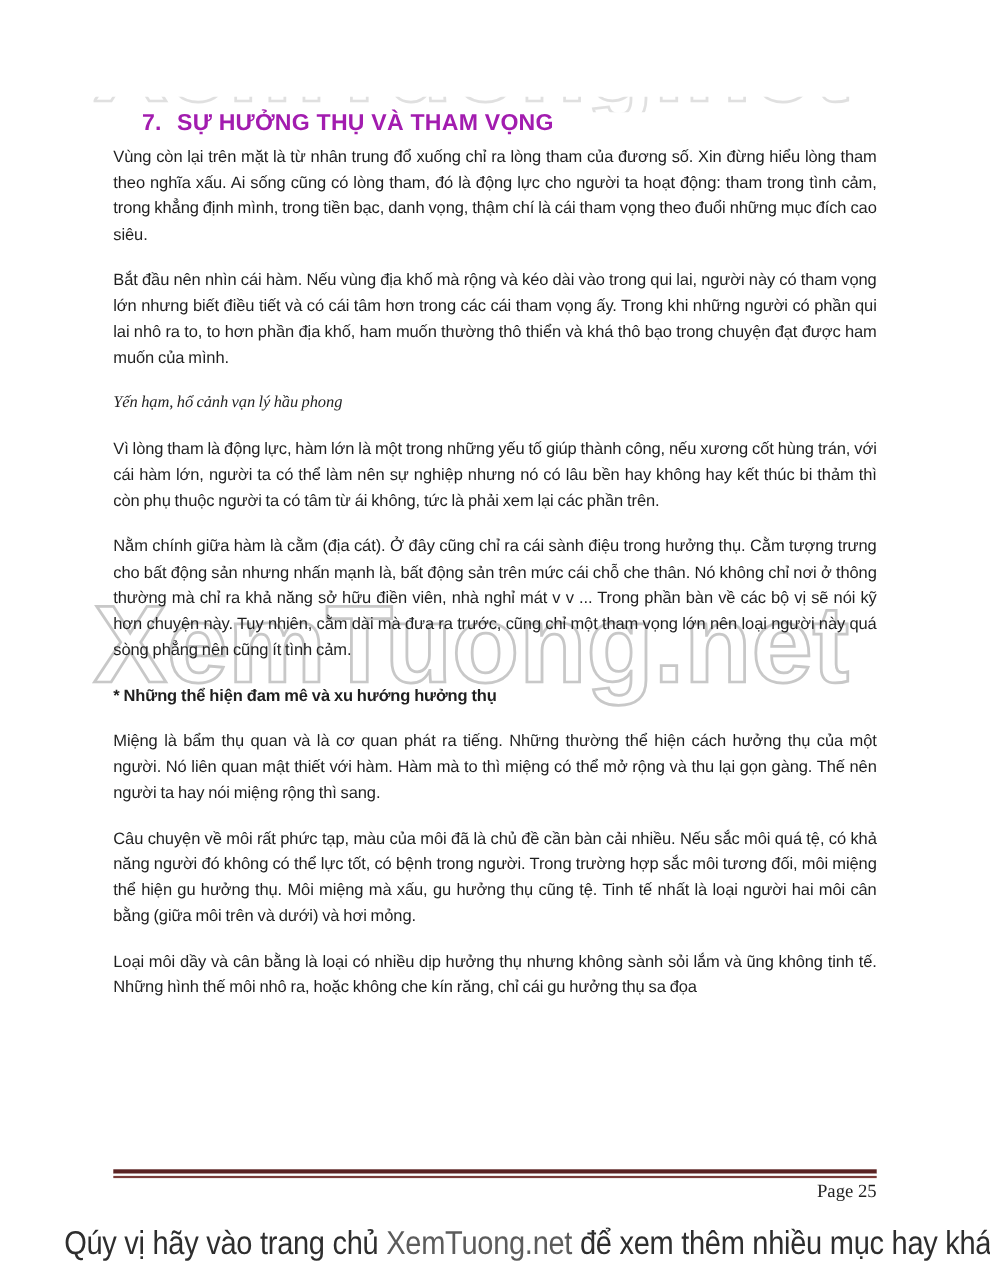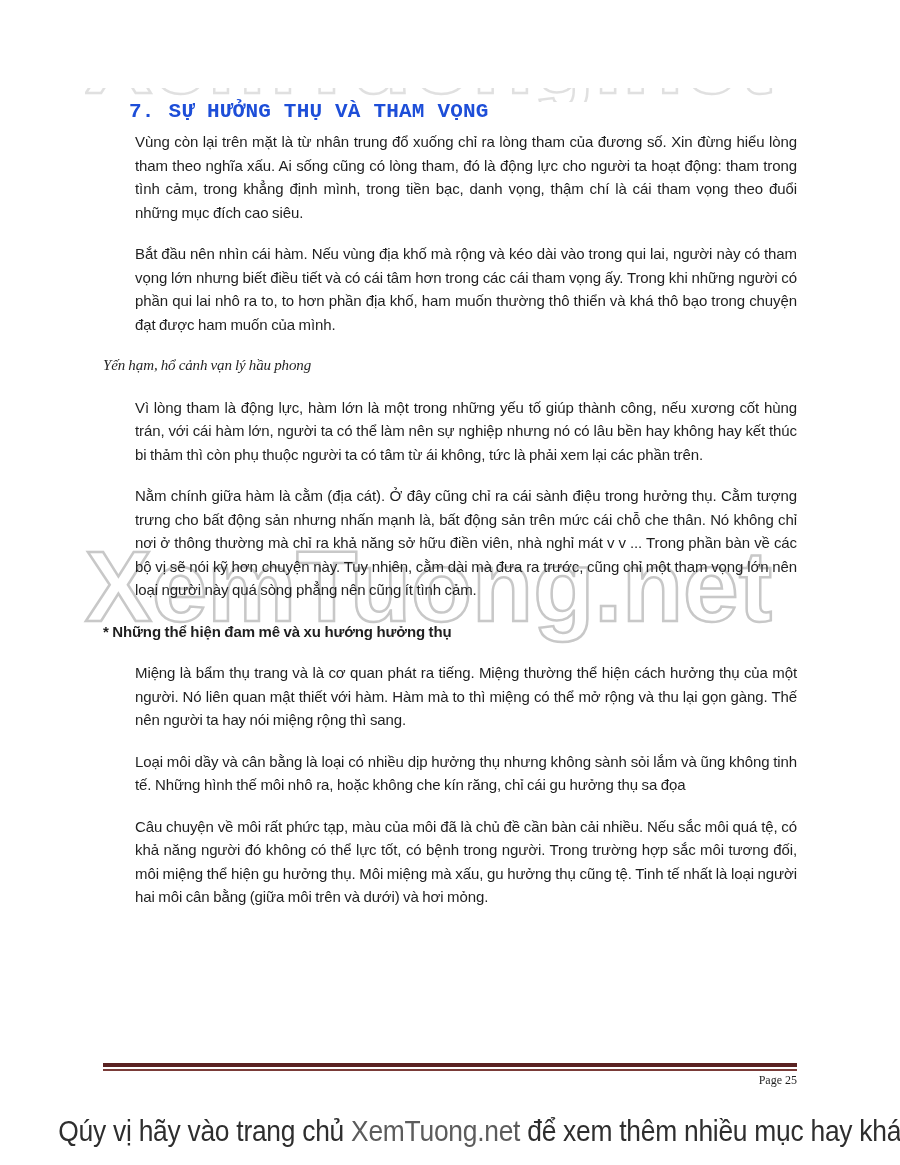--- a/index.html
+++ b/index.html
@@ -11,35 +11,35 @@
     font-family:"Liberation Sans",sans-serif;
     color:#1f1f1f;
   }
   .content{
     position:absolute;
     left:103px;right:103px;top:100px;
   }
   .heading{
     margin:0 0 7px 0;
     padding-left:26px;
-    font-family:Liberation Mono, monospace;
+    font-family:Liberation Sans, sans-serif;
     font-weight:bold;
     font-size:21px;
-    color:#1d4ed8;
+    color:#a21caf;
     letter-spacing:0.2px;
   }
   .heading .h-num{margin-right:14px;}
   .para,.subhead,.quote{
     margin:0 0 18px 0;
     font-size:15px;
     line-height:23.5px;
     letter-spacing:-0.1px;
     word-spacing:-0.5px;
   }
-  .para{text-align:justify;margin-left:32px;}
+  .para{text-align:justify;}
   .subhead{font-weight:bold;}
   .quote{font-style:italic;font-family:Liberation Serif, serif;}
   .para:last-child{margin-bottom:0;}
 
   
   .wm-text{
     font-family:"Liberation Sans",sans-serif;
     font-weight:bold;
     font-size:100px;
     line-height:100px;
@@ -71,21 +71,21 @@
     position:absolute;
     left:103px;right:103px;top:1063px;
   }
   .rule-thick{height:3.5px;background:#5a2222;}
   .rule-gap{height:2px;background:#ffffff;}
   .rule-thin{height:2px;background:#7a3b38;}
   .page-number{
     position:absolute;
     right:103px;top:1073px;
     font-family:"Liberation Serif",serif;
-    font-size:12px;
+    font-size:17px;
     color:#1f1f1f;
   }
 
   
   .banner{
     left:0;right:0;top:1114px;
     text-align:center;
   }
   .banner-inner{
     display:inline-block;
@@ -115,23 +115,23 @@
     <h2 class="heading">
       <span class="h-num">7.</span><span class="h-txt">SỰ HƯỞNG THỤ VÀ THAM VỌNG</span>
     </h2>
 
     <p class="para">Vùng còn lại trên mặt là từ nhân trung đổ xuống chỉ ra lòng tham của đương số. Xin đừng hiểu lòng tham theo nghĩa xấu. Ai sống cũng có lòng tham, đó là động lực cho người ta hoạt động: tham trong tình cảm, trong khẳng định mình, trong tiền bạc, danh vọng, thậm chí là cái tham vọng theo đuổi những mục đích cao siêu.</p>
     <p class="para">Bắt đầu nên nhìn cái hàm. Nếu vùng địa khố mà rộng và kéo dài vào trong qui lai, người này có tham vọng lớn nhưng biết điều tiết và có cái tâm hơn trong các cái tham vọng ấy. Trong khi những người có phần qui lai nhô ra to, to hơn phần địa khố, ham muốn thường thô thiển và khá thô bạo trong chuyện đạt được ham muốn của mình.</p>
     <p class="quote">Yến hạm, hổ cảnh vạn lý hầu phong</p>
     <p class="para">Vì lòng tham là động lực, hàm lớn là một trong những yếu tố giúp thành công, nếu xương cốt hùng trán, với cái hàm lớn, người ta có thể làm nên sự nghiệp nhưng nó có lâu bền hay không hay kết thúc bi thảm thì còn phụ thuộc người ta có tâm từ ái không, tức là phải xem lại các phần trên.</p>
     <p class="para">Nằm chính giữa hàm là cằm (địa cát). Ở đây cũng chỉ ra cái sành điệu trong hưởng thụ. Cằm tượng trưng cho bất động sản nhưng nhấn mạnh là, bất động sản trên mức cái chỗ che thân. Nó không chỉ nơi ở thông thường mà chỉ ra khả năng sở hữu điền viên, nhà nghỉ mát v v ... Trong phần bàn về các bộ vị sẽ nói kỹ hơn chuyện này. Tuy nhiên, cằm dài mà đưa ra trước, cũng chỉ một tham vọng lớn nên loại người này quá sòng phẳng nên cũng ít tình cảm.</p>
     <p class="subhead">* Những thể hiện đam mê và xu hướng hưởng thụ</p>
-    <p class="para">Miệng là bẩm thụ trang và là cơ quan phát ra tiếng. Miệng thường thể hiện cách hưởng thụ của một người. Nó liên quan mật thiết với hàm. Hàm mà to thì miệng có thể mở rộng và thu lại gọn gàng. Thế nên người ta hay nói miệng rộng thì sang.</p>
+    <p class="para">Miệng là bẩm thụ quan và là cơ quan phát ra tiếng. Những thường thể hiện cách hưởng thụ của một người. Nó liên quan mật thiết với hàm. Hàm mà to thì miệng có thể mở rộng và thu lại gọn gàng. Thế nên người ta hay nói miệng rộng thì sang.</p>
+    <p class="para">Câu chuyện về môi rất phức tạp, màu của môi đã là chủ đề cần bàn cải nhiều. Nếu sắc môi quá tệ, có khả năng người đó không có thể lực tốt, có bệnh trong người. Trong trường hợp sắc môi tương đối, môi miệng thể hiện gu hưởng thụ. Môi miệng mà xấu, gu hưởng thụ cũng tệ. Tinh tế nhất là loại người hai môi cân bằng (giữa môi trên và dưới) và hơi mỏng.</p>
     <p class="para">Loại môi dầy và cân bằng là loại có nhiều dịp hưởng thụ nhưng không sành sỏi lắm và ũng không tinh tế. Những hình thế môi nhô ra, hoặc không che kín răng, chỉ cái gu hưởng thụ sa đọa</p>
-    <p class="para">Câu chuyện về môi rất phức tạp, màu của môi đã là chủ đề cần bàn cải nhiều. Nếu sắc môi quá tệ, có khả năng người đó không có thể lực tốt, có bệnh trong người. Trong trường hợp sắc môi tương đối, môi miệng thể hiện gu hưởng thụ. Môi miệng mà xấu, gu hưởng thụ cũng tệ. Tinh tế nhất là loại người hai môi cân bằng (giữa môi trên và dưới) và hơi mỏng.</p>
   </div>
 
   <div class="footer-rule">
     <div class="rule-thick"></div>
     <div class="rule-gap"></div>
     <div class="rule-thin"></div>
   </div>
   <div class="page-number">Page 25</div>
 
   <div class="banner">

